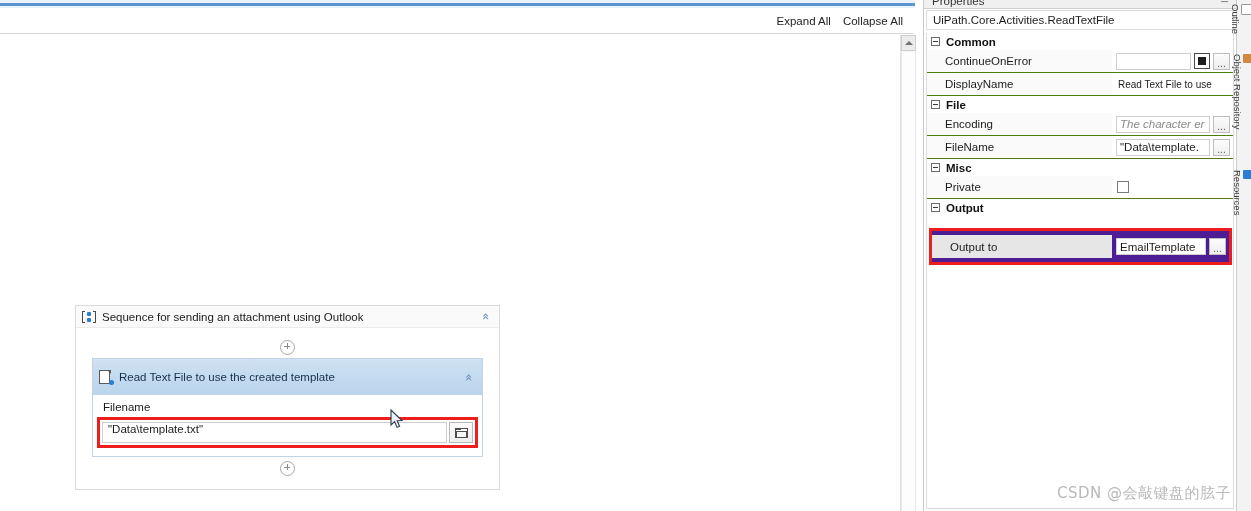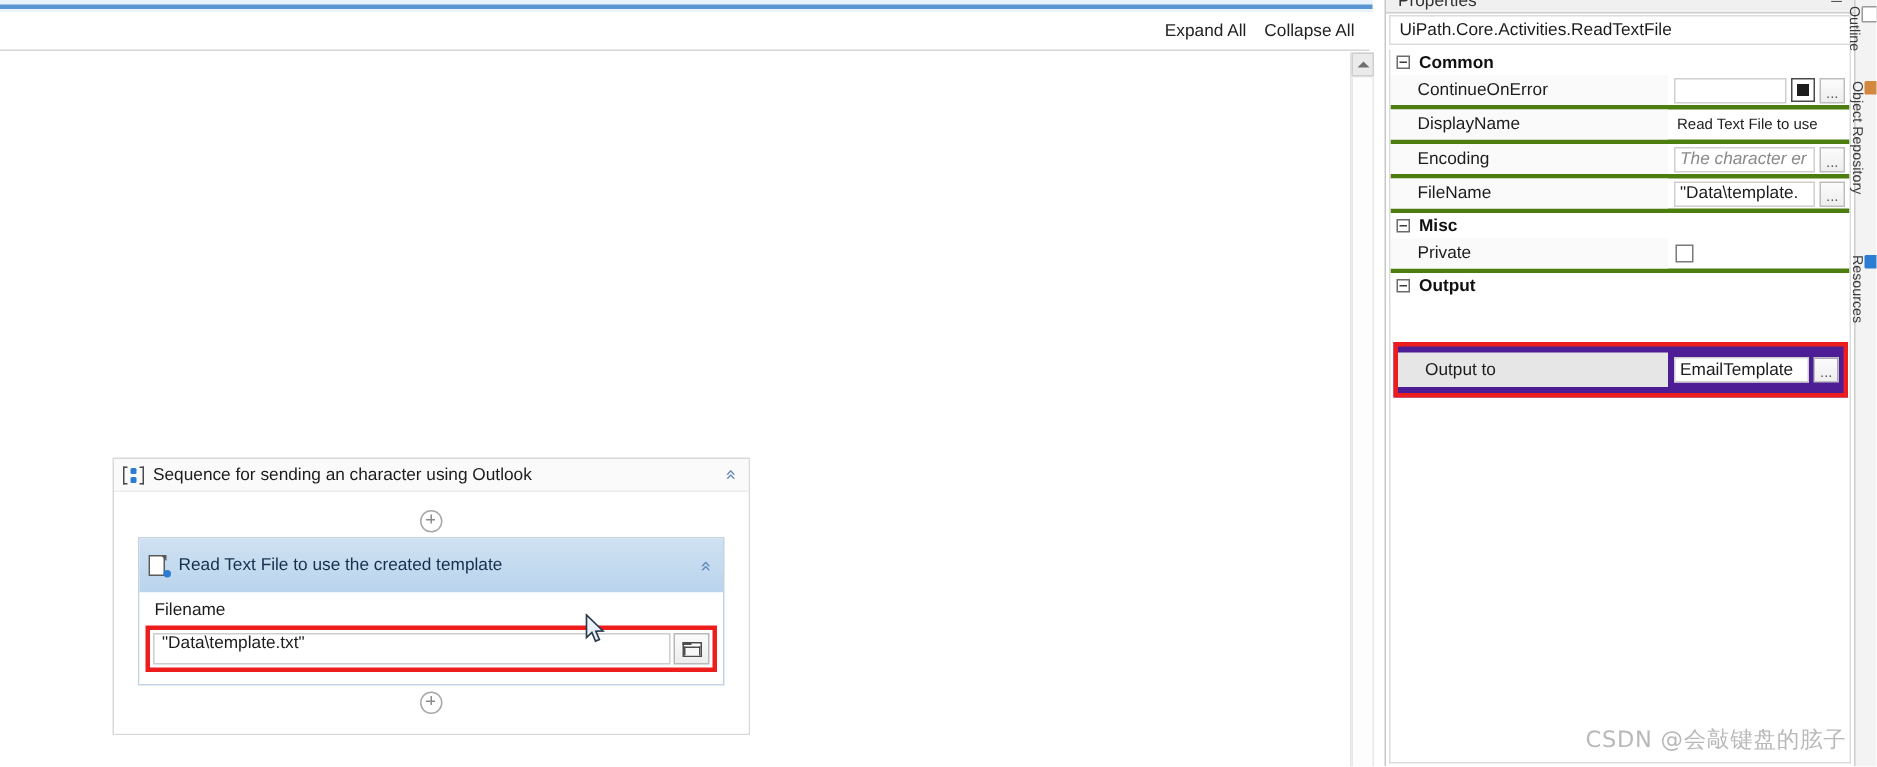--- a/index.html
+++ b/index.html
@@ -405,21 +405,21 @@
     font-size: 11.5px;
     font-weight: bold;
     color: #111;
   }
 
   .grid-row {
     display: flex;
     align-items: center;
     height: 23px;
     box-sizing: border-box;
-    border-bottom: 3px solid #4d7c0f;
+    border-bottom: 1px solid #4d7c0f;
   }
   .grid-row .rname {
     flex: 0 0 185px;
     padding-left: 18px;
     font-size: 11.5px;
     color: #1c1c1c;
     background: #fafafa;
     height: 100%;
     display: flex;
     align-items: center;
@@ -591,21 +591,21 @@
 
   <div id="sequence-card">
 
     <div id="sequence-header">
       <span class="seq-icon">
         <span class="brk l"></span>
         <span class="dot d1"></span>
         <span class="dot d2"></span>
         <span class="brk r"></span>
       </span>
-      <span id="sequence-title">Sequence for sending an character using Outlook</span>
+      <span id="sequence-title">Sequence for sending an attachment using Outlook</span>
       <span class="chevron-up" style="transform:rotate(90deg);display:inline-block;">«</span>
     </div>
 
     <div id="sequence-body">
 
       <div class="plus-connector">
         <span class="plus-circle"></span>
       </div>
 
       <div id="activity-card">
@@ -681,20 +681,24 @@
       </span>
     </div>
 
     <div class="grid-row">
       <span class="rname">DisplayName</span>
       <span class="rval">
         <span class="cell-plain">Read Text File to use</span>
       </span>
     </div>
 
+    <div class="grid-group">
+      <span class="expander"></span>
+      <span class="gname">File</span>
+    </div>
 
     <div class="grid-row">
       <span class="rname">Encoding</span>
       <span class="rval">
         <span class="cell-input placeholder">The character er</span>
         <span class="ellipsis-btn">...</span>
       </span>
     </div>
 
     <div class="grid-row">

